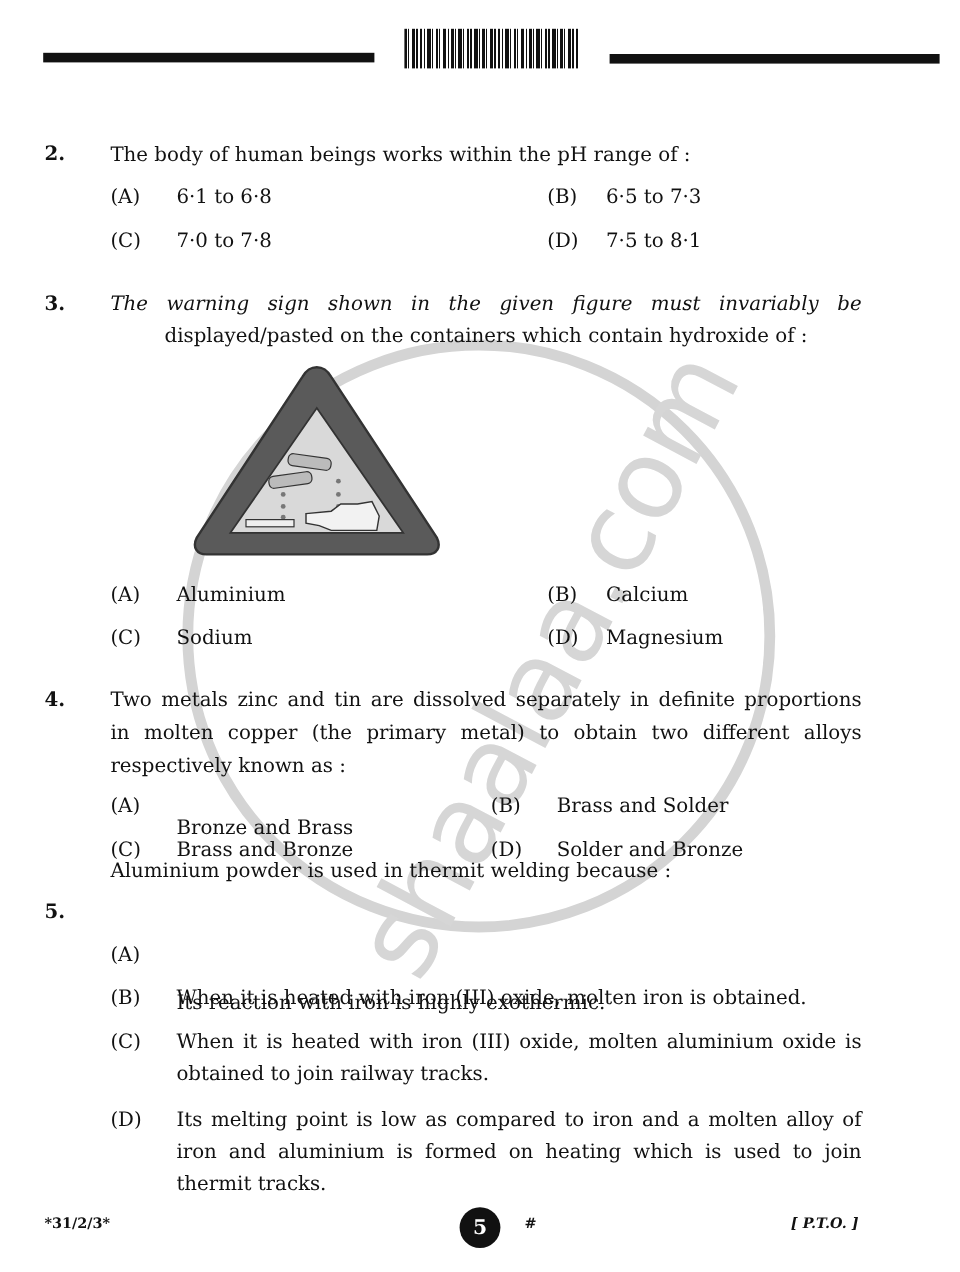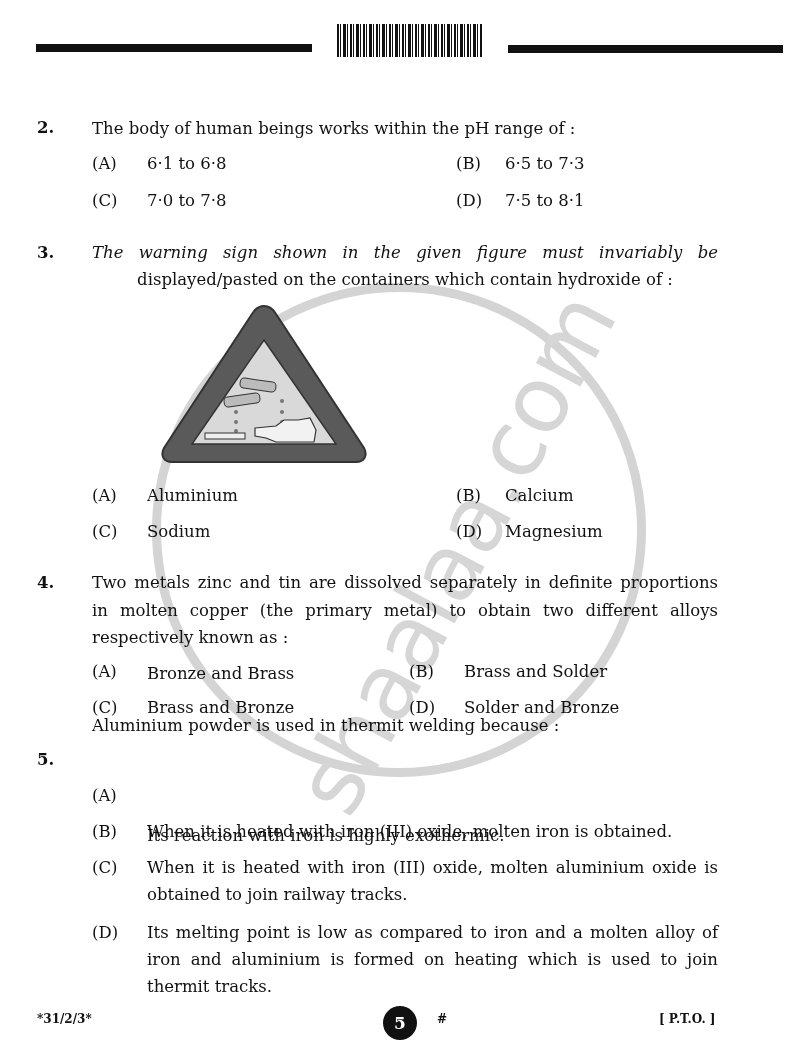--- a/index.html
+++ b/index.html
@@ -103,21 +103,21 @@
     </div>
   </div>
 
   <div>
     <div class="qnum" style="top:573px;">4.</div>
     <div class="qtext j" style="top:569px;">Two metals zinc and tin are dissolved separately in definite proportions</div>
     <div class="qtext j" style="top:597px;">in molten copper (the primary metal) to obtain two different alloys</div>
     <div class="qtext" style="top:624px; text-align:left;">respectively known as :</div>
     <div>
       <span class="opt-label" style="left:92px; top:662px;">(A)</span>
-      <span class="opt-text" style="left:147px; top:664px;text-align:right;">Bronze and Brass</span>
+      <span class="opt-text" style="left:147px; top:680px;text-align:right;">Bronze and Brass</span>
     </div>
     <div>
       <span class="opt-label" style="left:409px; top:662px;">(B)</span>
       <span class="opt-text" style="left:464px; top:662px;">Brass and Solder</span>
     </div>
     <div>
       <span class="opt-label" style="left:92px; top:698px;">(C)</span>
       <span class="opt-text" style="left:147px; top:698px;">Brass and Bronze</span>
     </div>
     <div>
@@ -146,14 +146,14 @@
       <span class="opt-label" style="left:92px; top:923px;">(D)</span>
       <span class="opt-text" style="left:147px; top:923px; width:571px; text-align:justify; text-align-last:justify;">Its melting point is low as compared to iron and a molten alloy of</span>
       <span class="opt-text" style="left:147px; top:950px; width:571px; text-align:justify; text-align-last:justify;">iron and aluminium is formed on heating which is used to join</span>
       <span class="opt-text" style="left:147px; top:977px;">thermit tracks.</span>
     </div>
   </div>
 
   <div class="footer" style="left:37px;">*31/2/3*</div>
   <div class="page-badge">5</div>
   <div class="footer" style="left:437px;">#</div>
-  <div class="footer" style="left:659px;">[ P.T.O. ]</div>
+  <div class="footer" style="left:659px;font-style:italic;">[ P.T.O. ]</div>
 </div>
 
 </body></html>

